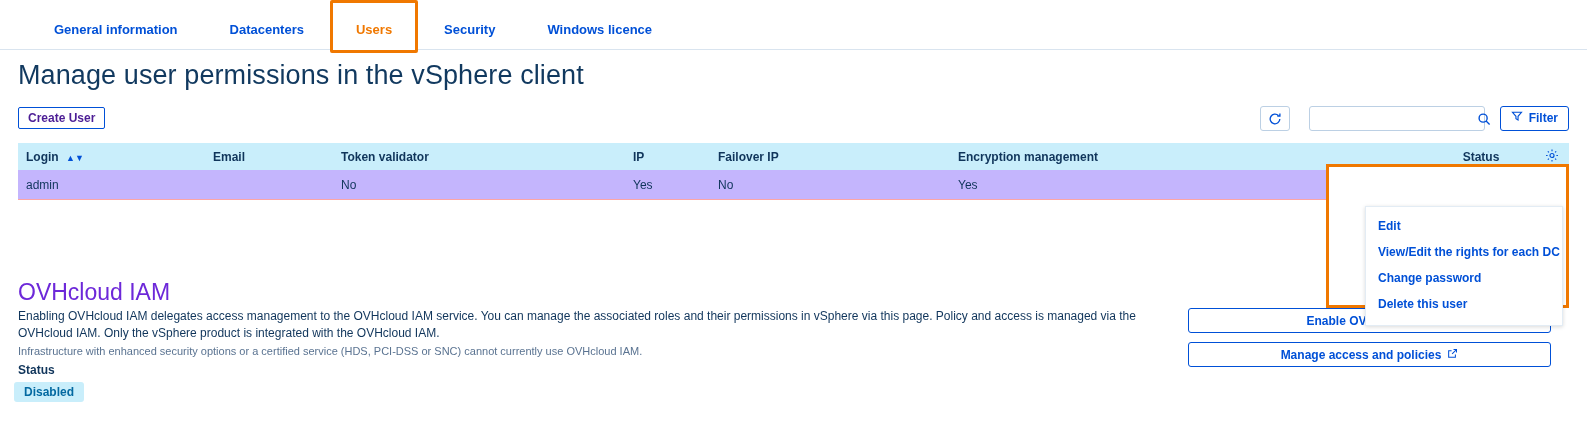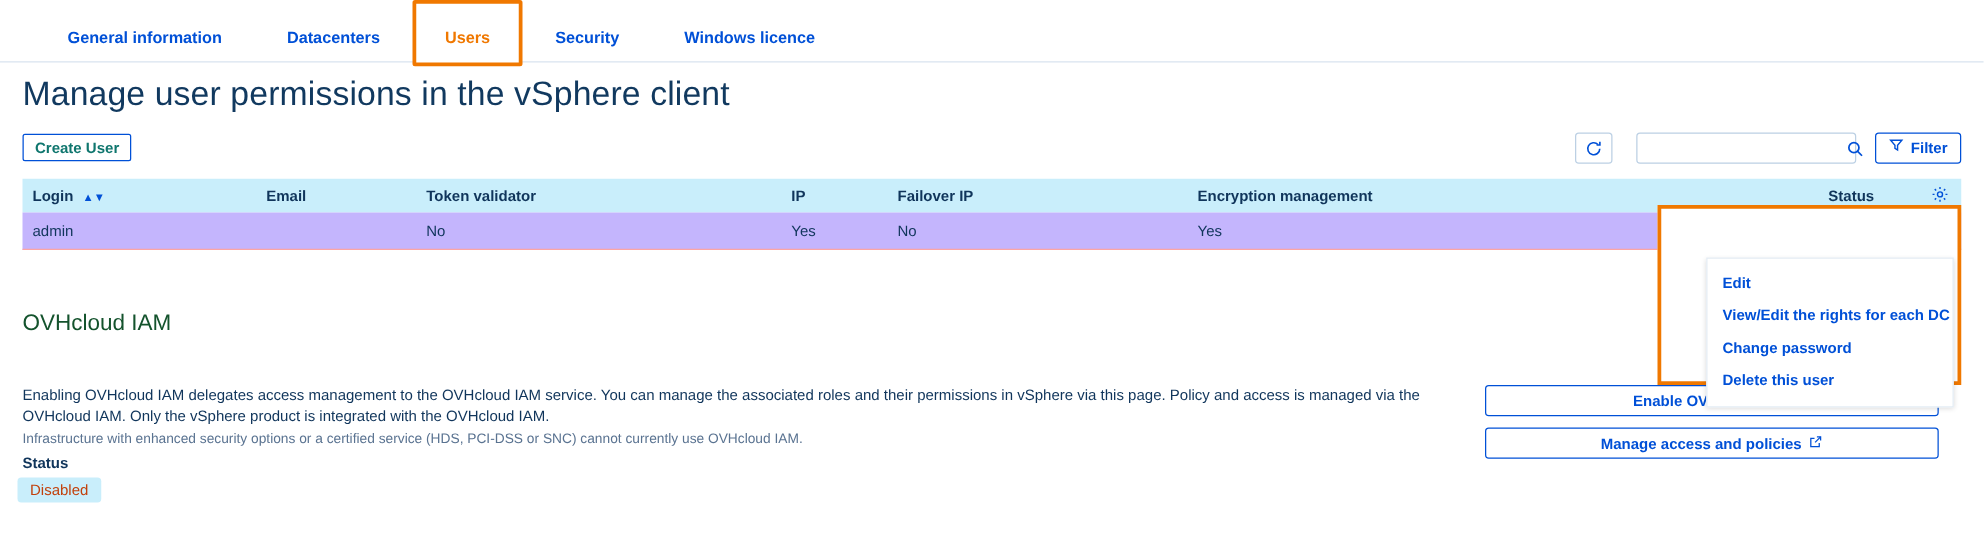--- a/index.html
+++ b/index.html
@@ -65,21 +65,21 @@
     height: 26px;
   }
   .btn-create {
     position: absolute;
     left: 0; top: 0;
     height: 22px;
     padding: 0 9px;
     border: 1px solid #0050d7;
     border-radius: 2px;
     background: #ffffff;
-    color: #0f766e;
+    color: #4c1d95;
     font-size: 12px;
     font-weight: bold;
     line-height: 20px;
     cursor: pointer;
   }
   .refresh-btn {
     position: absolute;
     right: 279px; top: -1px;
     width: 30px; height: 25px;
     border: 1px solid #bcd0e4;
@@ -228,23 +228,23 @@
     width: 200px; height: 23px;
     border: 1px solid #d7e4f0;
     border-radius: 3px;
     background: #fff;
     z-index: 5;
   }
 
   
   .iam-title {
     position: absolute;
-    left: 18px; top: 248px;
-    font-size: 18px;
-    color: #14532d;
+    left: 18px; top: 279px;
+    font-size: 23px;
+    color: #6d28d9;
   }
   .iam-para {
     position: absolute;
     left: 18px; top: 308px;
     width: 1140px;
     font-size: 12px;
     line-height: 17px;
     color: #10355b;
   }
   .iam-note {
@@ -258,23 +258,23 @@
     position: absolute;
     left: 18px; top: 363px;
     font-size: 12px;
     font-weight: bold;
     color: #10355b;
   }
   .status-badge {
     position: absolute;
     left: 14px; top: 382px;
     background: #c9eefb;
-    color: #c2410c;
-    font-size: 12px;
-    font-weight: normal;
+    color: #0369a1;
+    font-size: 12px;
+    font-weight: bold;
     padding: 3px 10px;
     border-radius: 3px;
   }
 
   .btn-enable {
     position: absolute;
     left: 1188px; top: 308px;
     width: 363px; height: 25px;
     border: 1px solid #0050d7;
     border-radius: 3px;

